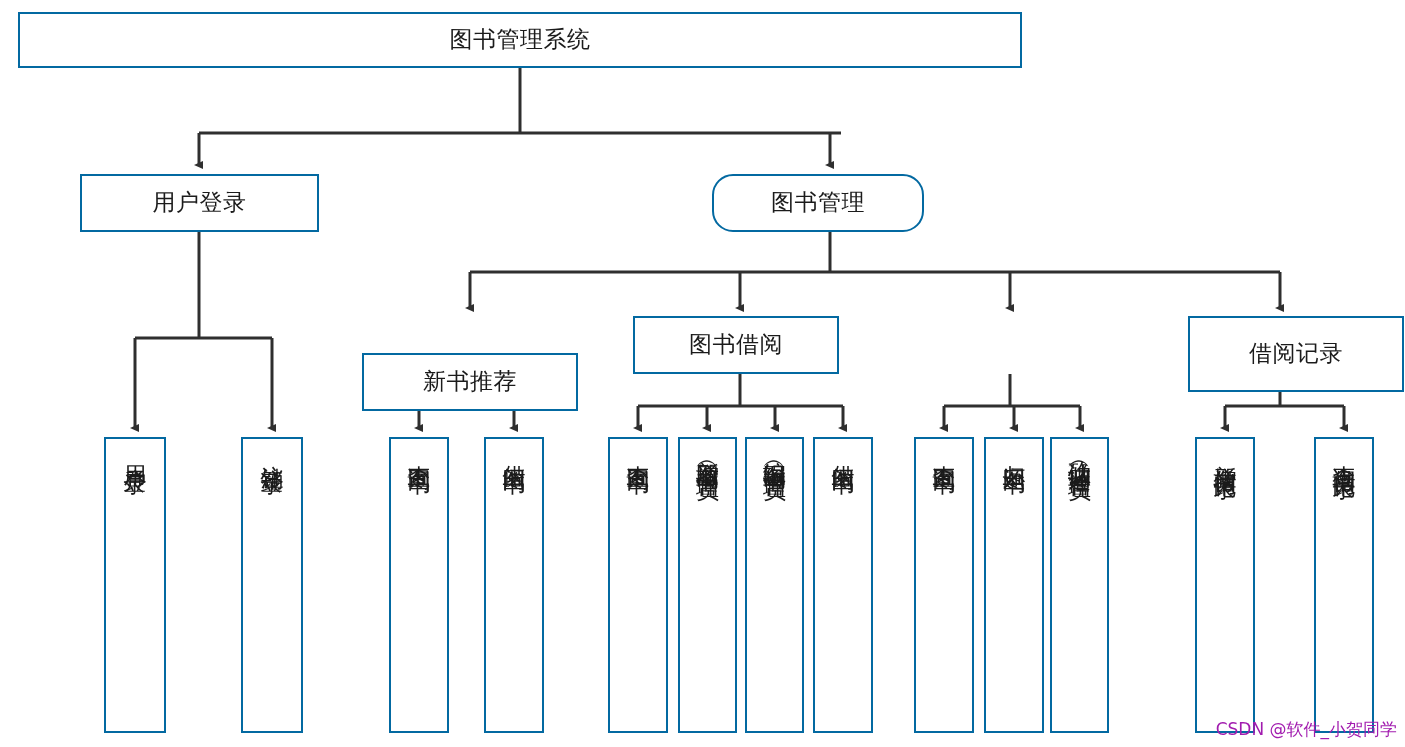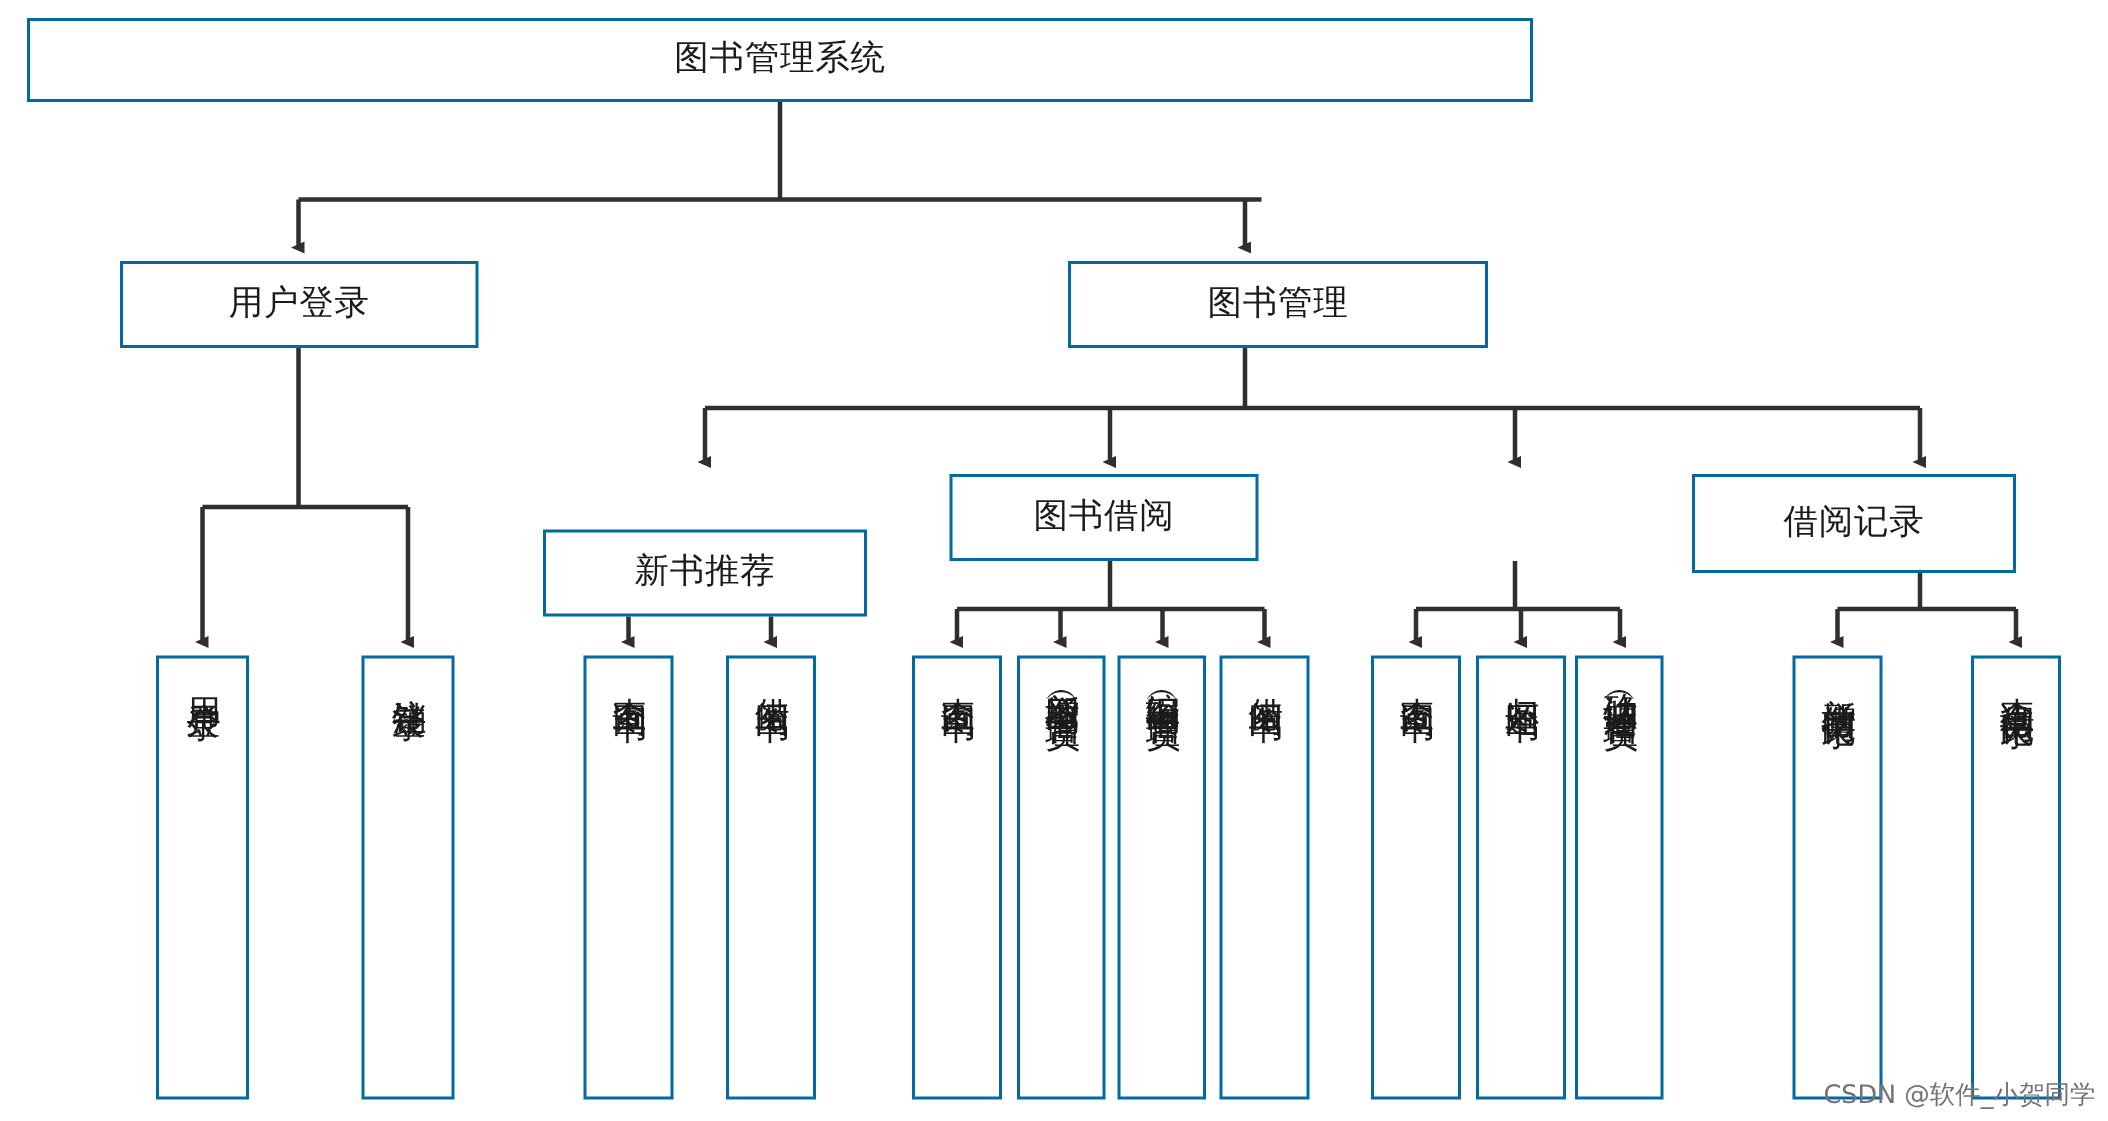--- a/index.html
+++ b/index.html
@@ -61,21 +61,21 @@
     font-size: 23px;
     line-height: 1.08;
     letter-spacing: 2.5px;
     white-space: nowrap;
   }
   #watermark {
     position: absolute;
     right: 8px;
     bottom: 6px;
     font-size: 17px;
-    color: #737373;
+    color: #a21caf;
     white-space: nowrap;
     pointer-events: none;
     font-family: "DejaVu Sans", "Liberation Sans", sans-serif;
   }
 </style>
 </head>
 <body>
 
 <div id="diagram-root">
 
@@ -129,31 +129,31 @@
     </g>
   </svg>
 
   <div class="node horiz root" style="left:18px;top:12px;width:1004px;height:56px;">
     <span class="node-label">图书管理系统</span>
   </div>
 
   <div class="node horiz" style="left:80px;top:174px;width:239px;height:58px;">
     <span class="node-label">用户登录</span>
   </div>
-  <div class="node horiz" style="left:712px;top:174px;width:280px;height:58px;">
+  <div class="node horiz" style="left:712px;top:174px;width:212px;height:58px;border-radius:21px;">
     <span class="node-label">图书管理</span>
   </div>
 
   <div class="node horiz" style="left:362px;top:316px;width:216px;height:58px;margin-top:37px;">
     <span class="node-label">新书推荐</span>
   </div>
   <div class="node horiz" style="left:633px;top:316px;width:206px;height:58px;">
     <span class="node-label">图书借阅</span>
   </div>
-  <div class="node horiz" style="left:1128px;top:316px;width:216px;height:66px;">
+  <div class="node horiz" style="left:1188px;top:316px;width:216px;height:76px;">
     <span class="node-label">借阅记录</span>
   </div>
 
   <div class="node vert" style="left:104px;top:437px;width:62px;height:296px;">
     <span class="node-label">用户登录</span>
   </div>
   <div class="node vert" style="left:241px;top:437px;width:62px;height:296px;">
     <span class="node-label">注销登录</span>
   </div>
 

